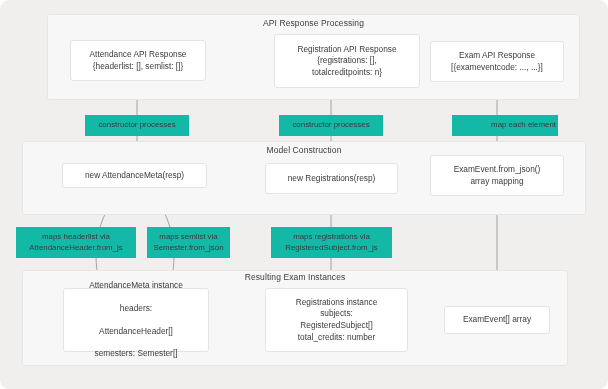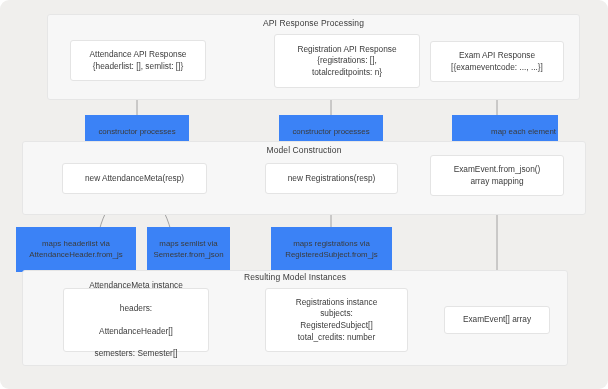--- a/index.html
+++ b/index.html
@@ -44,26 +44,26 @@
     justify-content:center;
     text-align:center;
     font-size:8.3px;
     color:#3b3b3b;
     line-height:11.6px;
     padding:2px 5px;
   }
   .node span{display:block;white-space:nowrap;}
   .elabel{
     position:absolute;
-    background:#3b82f6;
+    background:#14b8a6;
     font-size:7.9px;
     color:#3b3b3b;
     line-height:10.6px;
     text-align:center;
-    padding:12px 2px;
+    padding:5px 2px;
     white-space:nowrap;
     box-sizing:border-box;
   }
   .elabel span{display:block;}
 </style>
 </head>
 <body>
 
 <div id="canvas">
 
@@ -109,21 +109,21 @@
   <div class="elabel" style="left:279px;top:115px;width:104px;">
     <span>constructor processes</span>
   </div>
   <div class="elabel" style="left:452px;top:115px;width:106px;text-align:right;">
     <span>map each element</span>
   </div>
 
   <div class="cluster" style="left:22px;top:141px;width:564px;height:74px;"></div>
   <div class="cluster-title" style="left:22px;top:145px;width:564px;">Model Construction</div>
 
-  <div class="node" style="left:62px;top:163px;width:145px;height:31px;">
+  <div class="node" style="left:62px;top:163px;width:145px;height:25px;">
     <span>new AttendanceMeta(resp)</span>
   </div>
 
   <div class="node" style="left:265px;top:163px;width:133px;height:31px;">
     <span>new Registrations(resp)</span>
   </div>
 
   <div class="node" style="left:430px;top:155px;width:134px;height:41px;">
     <span>ExamEvent.from_json()</span>
     <span>array mapping</span>
@@ -139,21 +139,21 @@
   </div>
   <div class="elabel" style="left:271px;top:227px;width:121px;">
     <span>maps registrations via</span>
     <span>RegisteredSubject.from_js</span>
   </div>
   <div class="elabel" style="left:479px;top:235px;width:36px;margin-top:43px;">
     <span>creates</span>
   </div>
 
   <div class="cluster" style="left:22px;top:270px;width:546px;height:96px;"></div>
-  <div class="cluster-title" style="left:22px;top:272px;width:546px;">Resulting Model Instances</div>
+  <div class="cluster-title" style="left:22px;top:272px;width:546px;">Resulting Exam Instances</div>
 
   <div class="node" style="left:63px;top:288px;width:146px;height:64px;gap:11px;">
     <span>AttendanceMeta instance</span>
     <span>headers:</span>
     <span>AttendanceHeader[]</span>
     <span>semesters: Semester[]</span>
   </div>
 
   <div class="node" style="left:265px;top:288px;width:143px;height:64px;">
     <span>Registrations instance</span>

